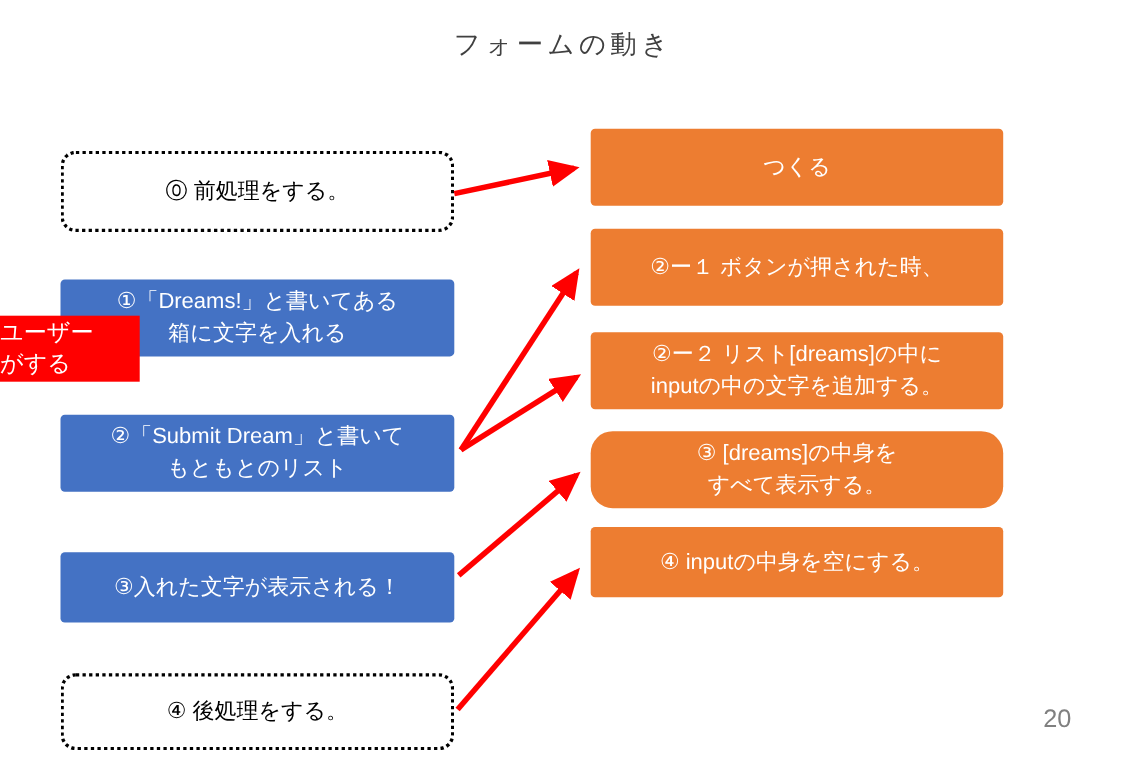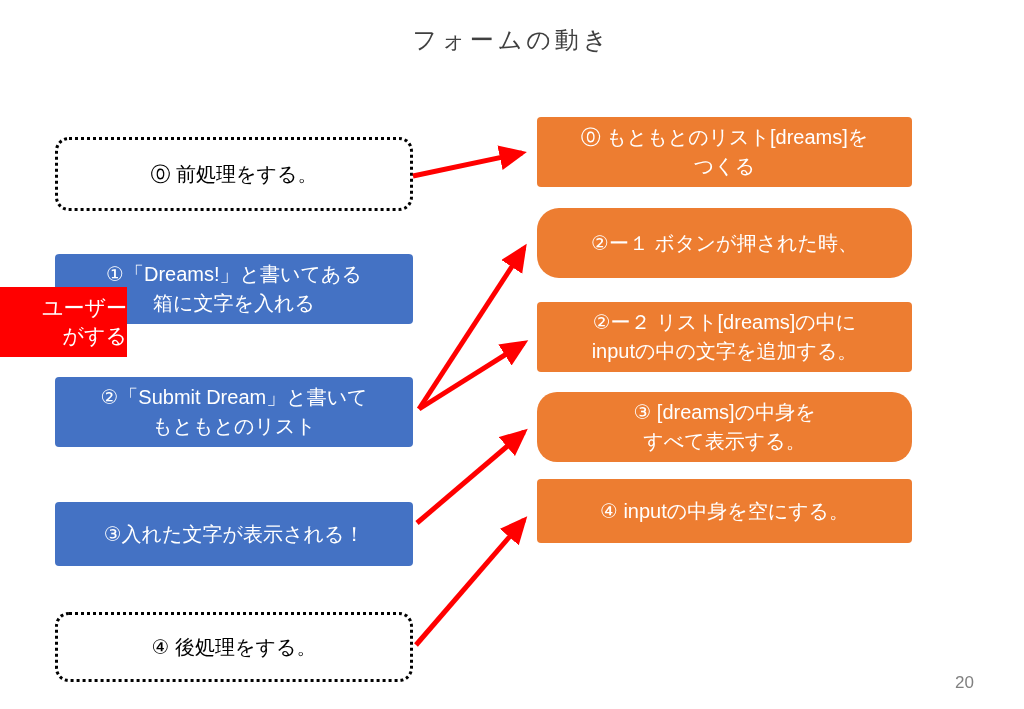--- a/index.html
+++ b/index.html
@@ -50,27 +50,27 @@
 
   .orange {
     background: var(--box-orange, #ED7D31);
     color: #ffffff;
     border-radius: 4px;
   }
 
   .user-label {
     position: absolute;
     left: 0; top: 287px;
-    width: 127px; height: 70px;
+    width: 127px; height: 60px;
     background: var(--accent-red, #FF0000);
     color: #ffffff;
     display: flex;
     flex-direction: column;
     justify-content: center;
-    align-items: flex-end;
+    align-items: flex-start;
     text-align: center;
     font-size: 21px;
     line-height: 1.35;
     z-index: 4;
   }
 
   #connectors {
     position: absolute;
     left: 0; top: 0;
     width: 1024px; height: 709px;
@@ -80,23 +80,22 @@
   #connectors line {
     stroke: var(--accent-red, #FF0000);
     stroke-width: 5;
   }
   .arrowhead-shape { fill: var(--accent-red, #FF0000); }
 
   .page-number {
     position: absolute;
     right: 50px;
     top: 640px;
-    font-size: 17px;
+    font-size: 23px;
     color: var(--page-number-color, #808080);
-    margin-top: 33px;
   }
 </style>
 </head>
 <body>
 
 <div class="slide">
 
   <h1 class="title">フォームの動き</h1>
 
   <div class="box dashed" style="left:55px; top:137px; width:358px; height:74px;">
@@ -120,25 +119,24 @@
 
   <div class="box blue" style="left:55px; top:502px; width:358px; height:64px;">
     <span>③入れた文字が表示される！</span>
   </div>
 
   <div class="box dashed" style="left:55px; top:612px; width:358px; height:70px;">
     <span>④ 後処理をする。</span>
   </div>
 
   <div class="box orange" style="left:537px; top:117px; width:375px; height:70px;">
-    <span>⓪ もともとのリスト[dreams]を</span>
     <span>つくる</span>
   </div>
 
-  <div class="box orange" style="left:537px; top:208px; width:375px; height:70px;border-radius:22px;">
+  <div class="box orange" style="left:537px; top:208px; width:375px; height:70px;">
     <span>②ー１ ボタンが押された時、</span>
   </div>
 
   <div class="box orange" style="left:537px; top:302px; width:375px; height:70px;">
     <span>②ー２ リスト[dreams]の中に</span>
     <span>inputの中の文字を追加する。</span>
   </div>
 
   <div class="box orange" style="left:537px; top:392px; width:375px; height:70px;border-radius:20px;">
     <span>③ [dreams]の中身を</span>

